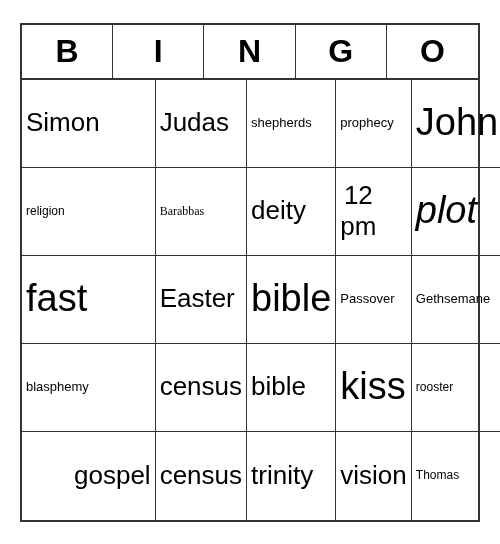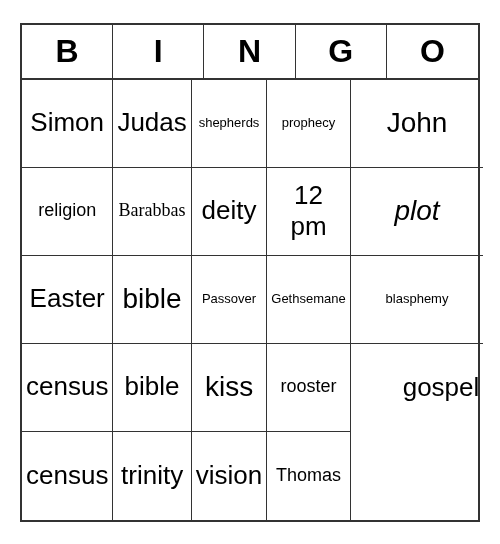--- a/index.html
+++ b/index.html
@@ -45,21 +45,21 @@
       display: grid;
       grid-template-columns: repeat(5, 1fr);
       grid-template-rows: repeat(5, 1fr);
     }
 
     .bingo-cell {
       border-right: 1px solid #333;
       border-bottom: 1px solid #333;
       display: flex;
       align-items: center;
-      justify-content: center;
+      justify-content: flex-start;
       text-align: center;
       min-height: 88px;
       padding: 6px 4px;
     }
 
     .bingo-cell:nth-child(5n) {
       border-right: none;
     }
 
     .bingo-cell:nth-last-child(-n+5) {
@@ -68,29 +68,29 @@
 
     .cell-text {
       line-height: 1.2;
     }
 
     .size-small {
       font-size: 13px;
     }
 
     .size-medium {
-      font-size: 18px;
+      font-size: 12px;
     }
 
     .size-large {
       font-size: 26px;
     }
 
     .size-xlarge {
-      font-size: 28px;
+      font-size: 38px;
     }
   </style>
 </head>
 <body>
 
 <div class="bingo-card">
   <div class="bingo-header">
   <div class="bingo-header-cell">B</div>
       <div class="bingo-header-cell">I</div>
       <div class="bingo-header-cell">N</div>
@@ -121,20 +121,23 @@
       </div>
       <div class="bingo-cell">
         <span class="cell-text size-large" style="white-space: pre-line;">deity</span>
       </div>
       <div class="bingo-cell">
         <span class="cell-text size-large" style="white-space: pre-line;">12
 pm</span>
       </div>
       <div class="bingo-cell">
         <span class="cell-text size-xlarge" style="white-space: pre-line; font-style: italic;">plot</span>
+      </div>
+      <div class="bingo-cell">
+        <span class="cell-text size-xlarge" style="white-space: pre-line;">fast</span>
       </div>
       <div class="bingo-cell">
         <span class="cell-text size-large" style="white-space: pre-line;">Easter</span>
       </div>
       <div class="bingo-cell">
         <span class="cell-text size-xlarge" style="white-space: pre-line;">bible</span>
       </div>
       <div class="bingo-cell">
         <span class="cell-text size-small" style="white-space: pre-line;">Passover</span>
       </div>

